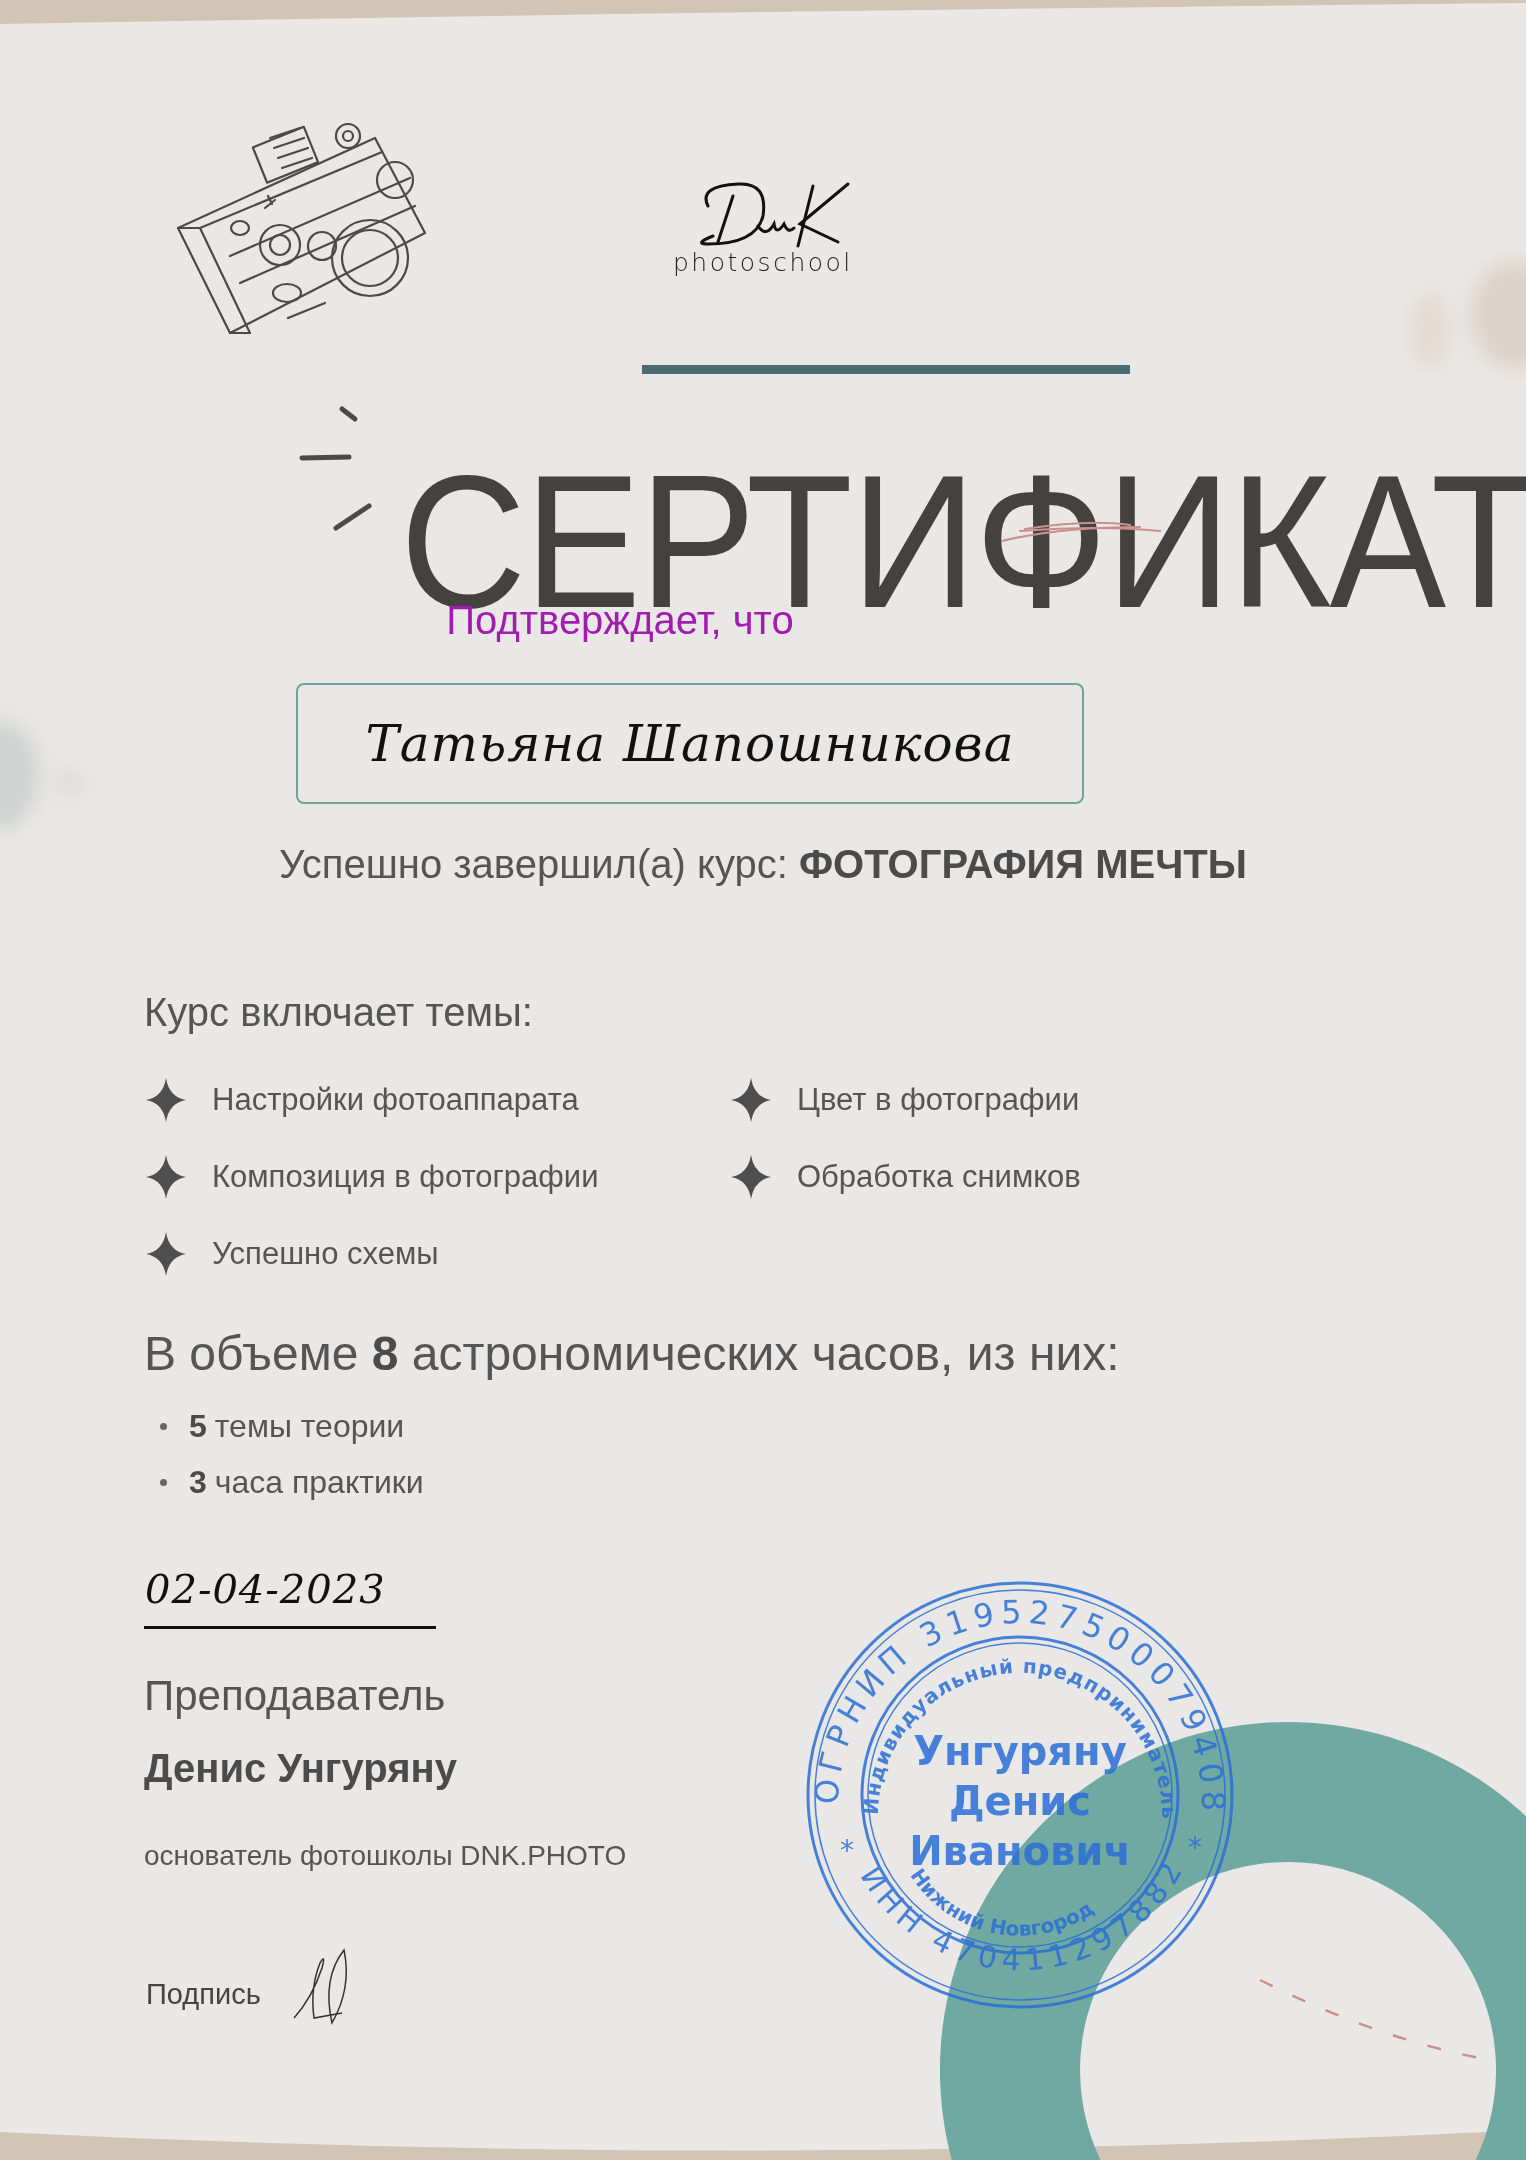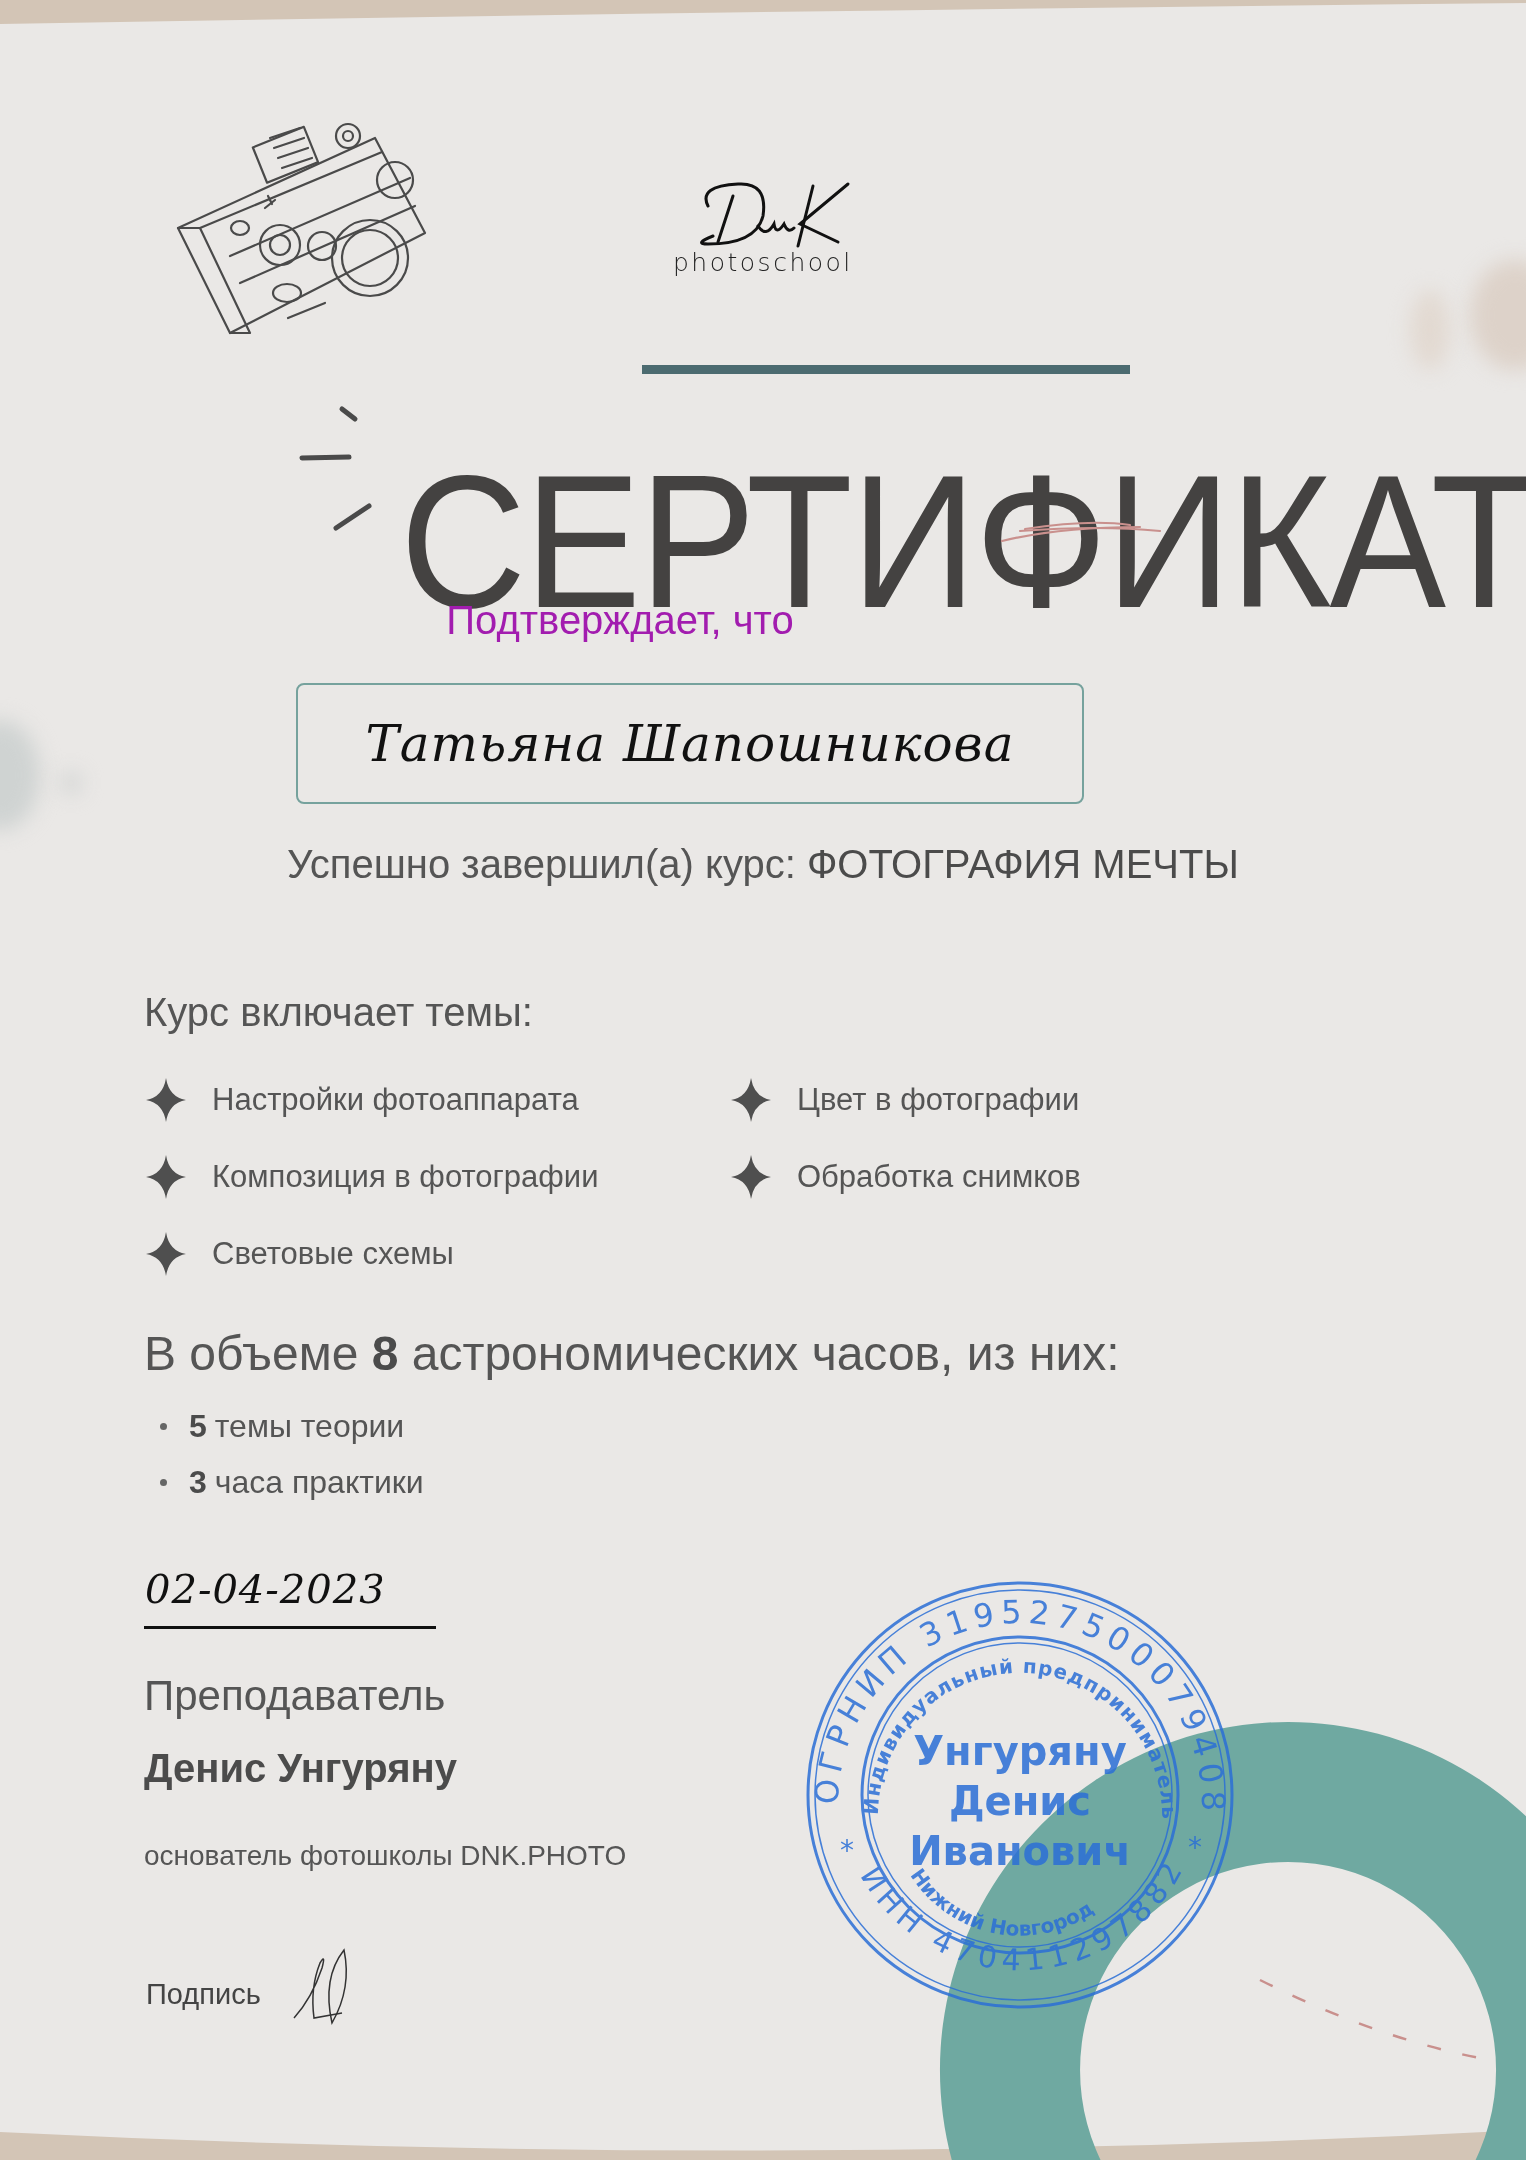--- a/index.html
+++ b/index.html
@@ -14,21 +14,21 @@
   .logo-script{position:absolute;left:28px;top:0;width:170px;height:74px;}
   .logo-sub{position:absolute;left:13px;top:72px;font-family:"DejaVu Sans",sans-serif;font-size:25px;letter-spacing:2.5px;color:#222;font-weight:300;}
   .teal-bar{left:642px;top:365px;width:488px;height:9px;background:#4c6b70;}
   .title{left:400px;top:446px;font-family:"Liberation Sans",sans-serif;font-size:190px;line-height:190px;color:#444241;letter-spacing:-2px;transform:scaleX(0.92);transform-origin:left top;}
   .accent{left:295px;top:400px;width:90px;height:135px;}
   .swoosh{left:990px;top:515px;width:180px;height:32px;}
   .confirms{left:0;width:1240px;top:598px;text-align:center;font-size:40px;color:#a21caf;}
   .name-box{left:296px;top:683px;width:788px;height:121px;border:2.5px solid #76a29d;border-radius:8px;box-sizing:border-box;display:flex;align-items:center;justify-content:center;}
   .name-text{font-family:"DejaVu Serif",serif;font-style:italic;font-size:50px;color:#111;letter-spacing:1px;}
   .course{left:0;width:1526px;top:842px;text-align:center;font-size:40px;color:#555;}
-  .course b{color:#4b4b4b;font-weight:400;}
+  .course b{color:#4b4b4b;font-weight:700;}
   .includes{left:144px;top:990px;font-size:40px;color:#555;}
   .topic{position:absolute;display:flex;align-items:center;font-size:31px;color:#555;}
   .star{width:40px;height:44px;margin-right:26px;flex:none;}
   .hours{left:144px;top:1326px;font-size:48px;color:#555;}
   .hours b{color:#4b4b4b;}
   .hour-item{position:absolute;left:160px;font-size:32px;color:#555;display:flex;align-items:center;}
   .hour-item .dot{width:7px;height:7px;border-radius:50%;background:#666;margin-right:22px;}
   .hour-item b{color:#4b4b4b;margin-right:8px;}
   .date{left:145px;top:1566px;font-family:"DejaVu Serif",serif;font-style:italic;font-size:40px;color:#111;letter-spacing:1px;}
   .date-line{left:144px;top:1626px;width:292px;height:3px;background:#111;}
@@ -129,21 +129,21 @@
 <div class="topic" style="left:731px;top:1155px;text-align:right;">
   <svg class="star" viewBox="0 0 40 44">
       <path d="M20 0 Q23 19 40 22 Q23 25 20 44 Q17 25 0 22 Q17 19 20 0Z" fill="#4f4f4f"></path>
     </svg>
   <span>Обработка снимков</span>
 </div>
 <div class="topic" style="left:146px;top:1232px;">
   <svg class="star" viewBox="0 0 40 44">
       <path d="M20 0 Q23 19 40 22 Q23 25 20 44 Q17 25 0 22 Q17 19 20 0Z" fill="#4f4f4f"></path>
     </svg>
-  <span>Световые схемы</span>
+  <span>Успешно схемы</span>
 </div>
 
 <div class="abs hours"><span>В объеме </span><b>8</b><span> астрономических часов, из них:</span></div>
 <div class="hour-item" style="top:1408px;">
   <span class="dot"></span>
   <b>5</b>
   <span>темы теории</span>
 </div>
 <div class="hour-item" style="top:1464px;">
   <span class="dot"></span>

